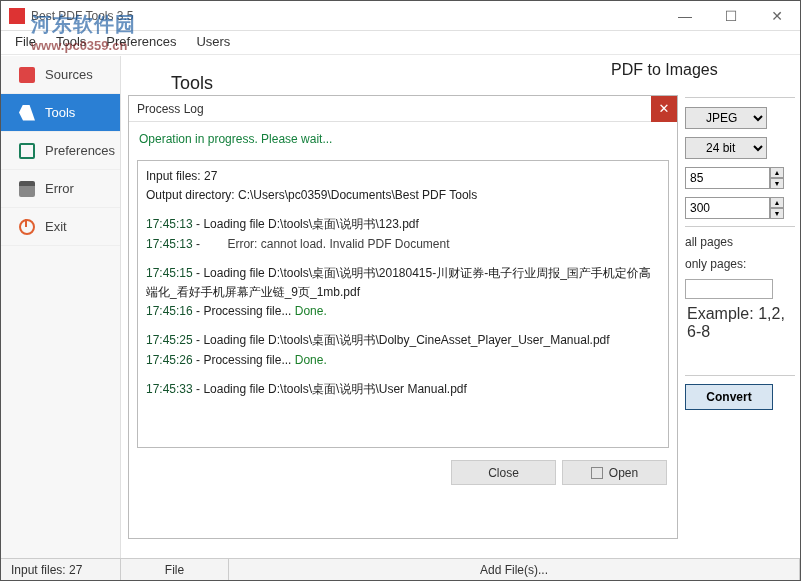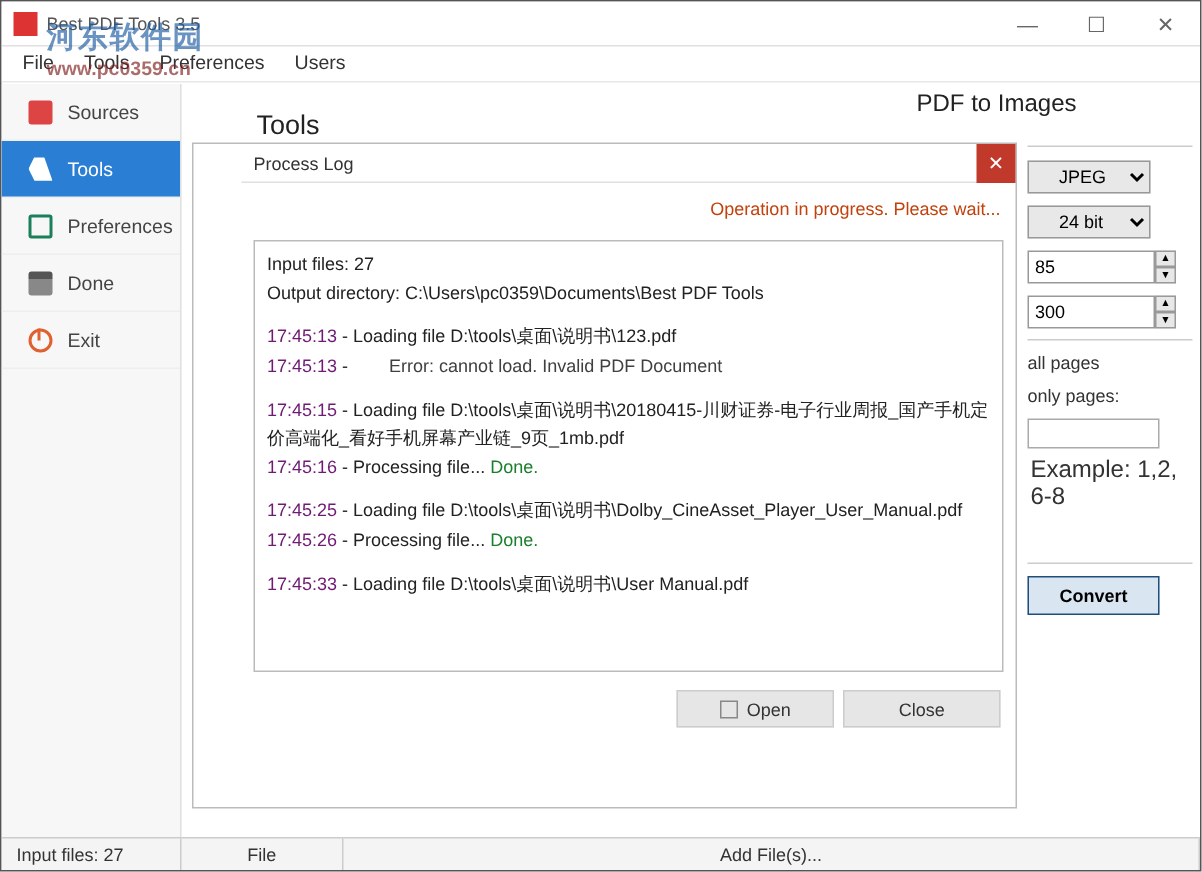--- a/index.html
+++ b/index.html
@@ -31,27 +31,27 @@
 
 .watermark { position: absolute; top: 10px; left: 30px; z-index: 20; opacity: .65; pointer-events: none; }
 .watermark .cn { font-size: 20px; color: #1a5aa0; font-weight: bold; letter-spacing: 1px; font-family: Liberation Serif, serif; }
 .watermark .en { font-size: 13px; color: #7f1d1d; font-weight: bold; }
 
 
 .hdg-tools { position: absolute; left: 170px; top: 72px; font-size: 18px; color: #222; }
 .hdg-right { position: absolute; left: 610px; top: 60px; font-size: 16px; color: #222; }
 
 
-.dlg { position: absolute; left: 127px; top: 94px; width: 550px; height: 444px; background: #fff; border: 1px solid #bbb; display: flex; flex-direction: column; padding-left: 32px; }
+.dlg { position: absolute; left: 127px; top: 94px; width: 550px; height: 444px; background: #fff; border: 1px solid #bbb; display: flex; flex-direction: column; }
 .dlg .dlg-title { height: 26px; display: flex; align-items: center; padding-left: 8px; font-size: 12px; color: #333; border-bottom: 1px solid #e0e0e0; }
 .dlg .dlg-title .close { margin-left: auto; width: 26px; height: 26px; background: #c1392b; color: #fff; display: flex; align-items: center; justify-content: center; font-size: 13px; cursor: pointer; }
-.dlg .status { padding: 10px 10px 14px 10px; font-size: 12px; color: #c2410c; text-align: right; }
+.dlg .status { padding: 10px 10px 14px 10px; font-size: 12px; color: #15803d; }
 .dlg .logbox { margin: 0 8px; border: 1px solid #bbb; height: 288px; overflow-y: scroll; padding: 6px 8px; font-size: 12px; line-height: 1.6; }
 .log-line { color: #222; white-space: normal; word-break: break-all; }
-.ts { color: #701a75; margin-top: 17px; }
+.ts { color: #14532d; margin-top: 17px; }
 .err { color: #404040; margin-left: 24px; }
 .done { color: #1a7f2a; }
 .logspace { height: 10px; }
 .dlg .btns { display: flex; justify-content: flex-end; gap: 6px; padding: 12px 10px; }
 .dlg .btns button { width: 105px; height: 25px; background: #e6e6e6; border: 1px solid #ccc; font-size: 12px; color: #333; display: flex; align-items: center; justify-content: center; gap: 6px; }
 .btn-ic { width:12px; height:12px; border:1px solid #888; display:inline-block; }
 
 
 .rpanel { position: absolute; left: 684px; top: 90px; width: 110px; }
 .hr { height:1px; background:#ccc; margin: 6px 0 8px 0; }
@@ -112,21 +112,21 @@
   <div class="item active">
     <span class="ic ic-tools"></span>
     <span>Tools</span>
   </div>
   <div class="item">
     <span class="ic ic-pref"></span>
     <span>Preferences</span>
   </div>
   <div class="item">
     <span class="ic ic-print"></span>
-    <span>Done</span>
+    <span>Error</span>
   </div>
   <div class="item">
     <span class="ic ic-exit"></span>
     <span>Exit</span>
   </div>
 </div>
 
 <div class="hdg-tools">Tools</div>
 <div class="hdg-right">PDF to Images</div>
 
@@ -146,25 +146,25 @@
     <div class="log-line"><span class="ts">17:45:15</span><span> - Loading file D:\tools\桌面\说明书\20180415-川财证券-电子行业周报_国产手机定价高端化_看好手机屏幕产业链_9页_1mb.pdf</span></div>
     <div class="log-line"><span class="ts">17:45:16</span><span> - Processing file... </span><span class="done">Done.</span></div>
     <div class="logspace"></div>
     <div class="log-line"><span class="ts">17:45:25</span><span> - Loading file D:\tools\桌面\说明书\Dolby_CineAsset_Player_User_Manual.pdf</span></div>
     <div class="log-line"><span class="ts">17:45:26</span><span> - Processing file... </span><span class="done">Done.</span></div>
     <div class="logspace"></div>
     <div class="log-line"><span class="ts">17:45:33</span><span> - Loading file D:\tools\桌面\说明书\User Manual.pdf</span></div>
   </div>
   <div class="btns">
     <button>
+        <span>Close</span>
+      </button>
+    <button>
         <span class="btn-ic"></span>
         <span>Open</span>
-      </button>
-    <button>
-        <span>Close</span>
       </button>
   </div>
 </div>
 
 <div class="rpanel">
   <div class="hr"></div>
   <div class="rrow">
     <select><option>JPEG</option></select>
   </div>
   <div class="rrow">

